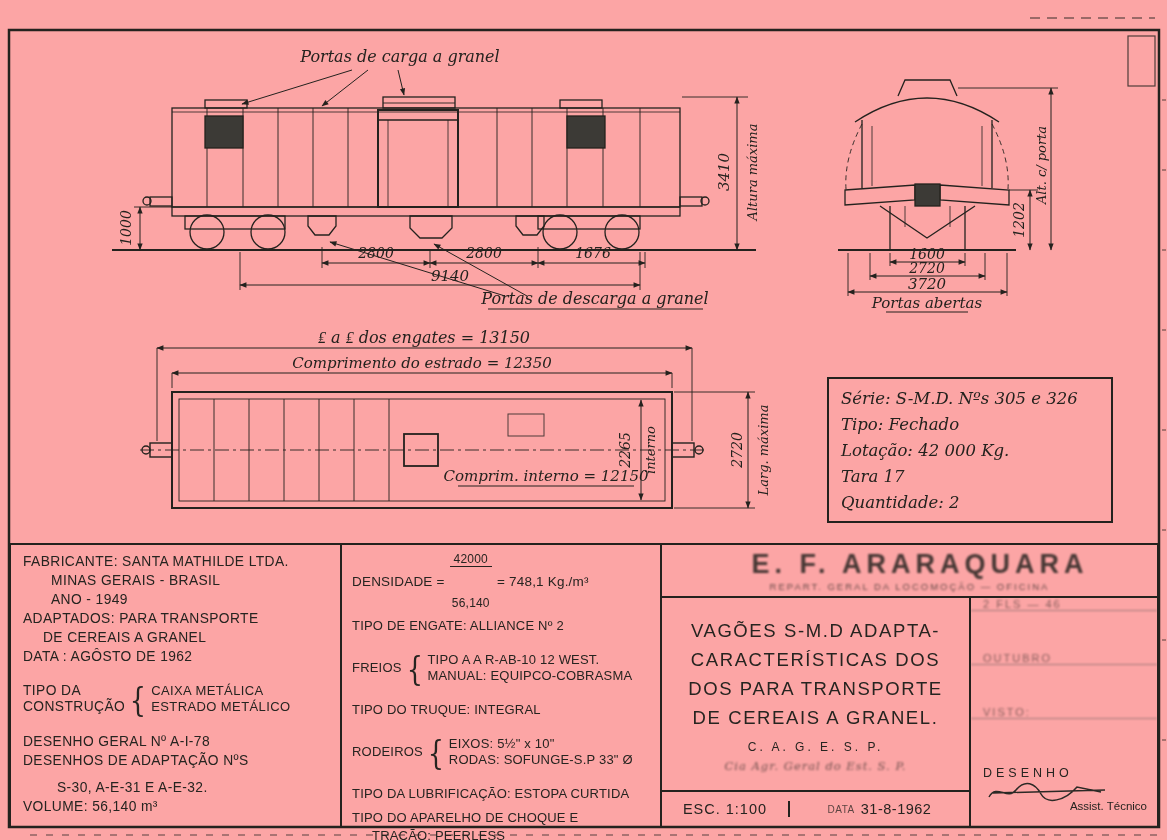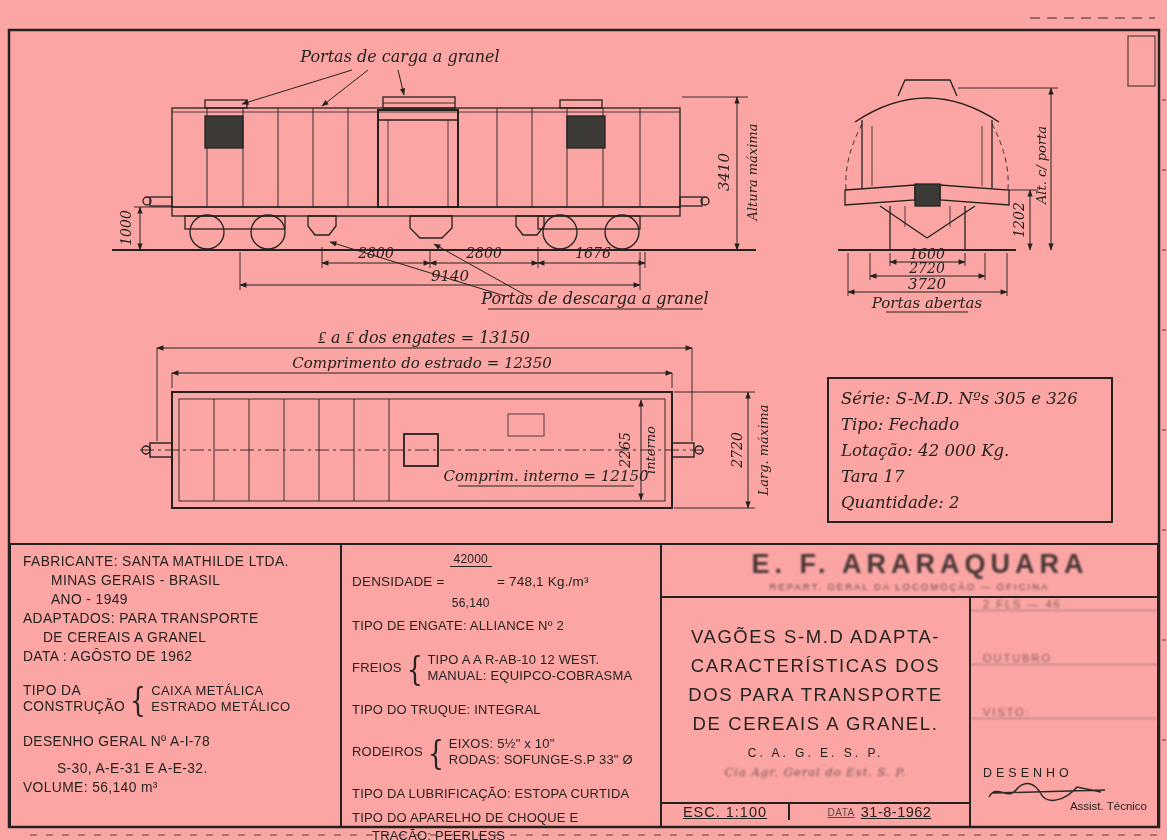--- a/index.html
+++ b/index.html
@@ -40,21 +40,21 @@
   .rail-header{height:53px;border-bottom:2.5px solid #24221e;box-sizing:border-box;
     display:flex;flex-direction:column;align-items:center;justify-content:center;overflow:hidden;}
   .rail-name{font-size:27px;font-weight:bold;letter-spacing:5px;filter:blur(.9px);opacity:.85;white-space:nowrap;margin-left:21px;}
   .rail-sub{font-size:9.5px;letter-spacing:2px;filter:blur(1.1px);opacity:.7;margin-top:1px;white-space:nowrap;}
   .tb-right-body{flex:1;display:flex;min-height:0;}
   .tb-title-cell{width:309px;box-sizing:border-box;border-right:2.5px solid #24221e;display:flex;flex-direction:column;}
   .tb-title-text{flex:1;display:flex;flex-direction:column;align-items:center;justify-content:center;text-align:center;}
   .title-line{font-size:18.5px;letter-spacing:1.6px;line-height:29px;white-space:nowrap;}
   .company-line{font-size:12px;letter-spacing:3px;margin-top:8px;}
   .company-sub{font:italic 11.5px "DejaVu Serif",serif;filter:blur(1px);opacity:.65;margin-top:5px;letter-spacing:1px;}
-  .tb-footer{height:24px;border-top:2.5px solid #24221e;box-sizing:border-box;display:flex;align-items:flex-start;text-decoration:underline;}
+  .tb-footer{height:36px;border-top:2.5px solid #24221e;box-sizing:border-box;display:flex;align-items:center;}
   .esc-cell{width:128px;box-sizing:border-box;border-right:2px solid #24221e;display:flex;align-items:center;justify-content:center;
     font-size:14.5px;letter-spacing:1px;filter:blur(.4px);}
   .data-cell{flex:1;display:flex;align-items:center;justify-content:center;gap:6px;font-size:14.5px;letter-spacing:.5px;}
   .data-cell .tiny{font-size:10px;opacity:.75;filter:blur(.6px);}
   .tb-stamp-cell{flex:1;display:flex;flex-direction:column;gap:41px;}
   .stamp-row{height:26px;box-sizing:border-box;border-bottom:1.5px solid #555;
     display:flex;align-items:center;padding-left:12px;font-size:11px;letter-spacing:2px;
     filter:blur(1.2px);opacity:.55;white-space:nowrap;}
   .desenho-area{flex:1;position:relative;padding:6px 10px 2px 12px;box-sizing:border-box;
     display:flex;flex-direction:column;justify-content:flex-end;}
@@ -316,20 +316,21 @@
           <div>TIPO DA</div>
           <div>CONSTRUÇÃO</div>
         </div>
         <div class="brace-glyph">{</div>
         <div class="brace-side">
           <div>CAIXA METÁLICA</div>
           <div>ESTRADO METÁLICO</div>
         </div>
       </div>
       <div>DESENHO GERAL Nº  A-I-78</div>
+      <div>DESENHOS DE ADAPTAÇÃO  NºS</div>
       <div class="ind3">S-30, A-E-31 E A-E-32.</div>
       <div>VOLUME: 56,140 m³</div>
     </div>
 
     <div class="tb-mid">
       <div class="dens-row">
         <span>DENSIDADE =</span>
         <span class="frac">
           <span class="num">42000</span>
           <span class="den">56,140</span>

